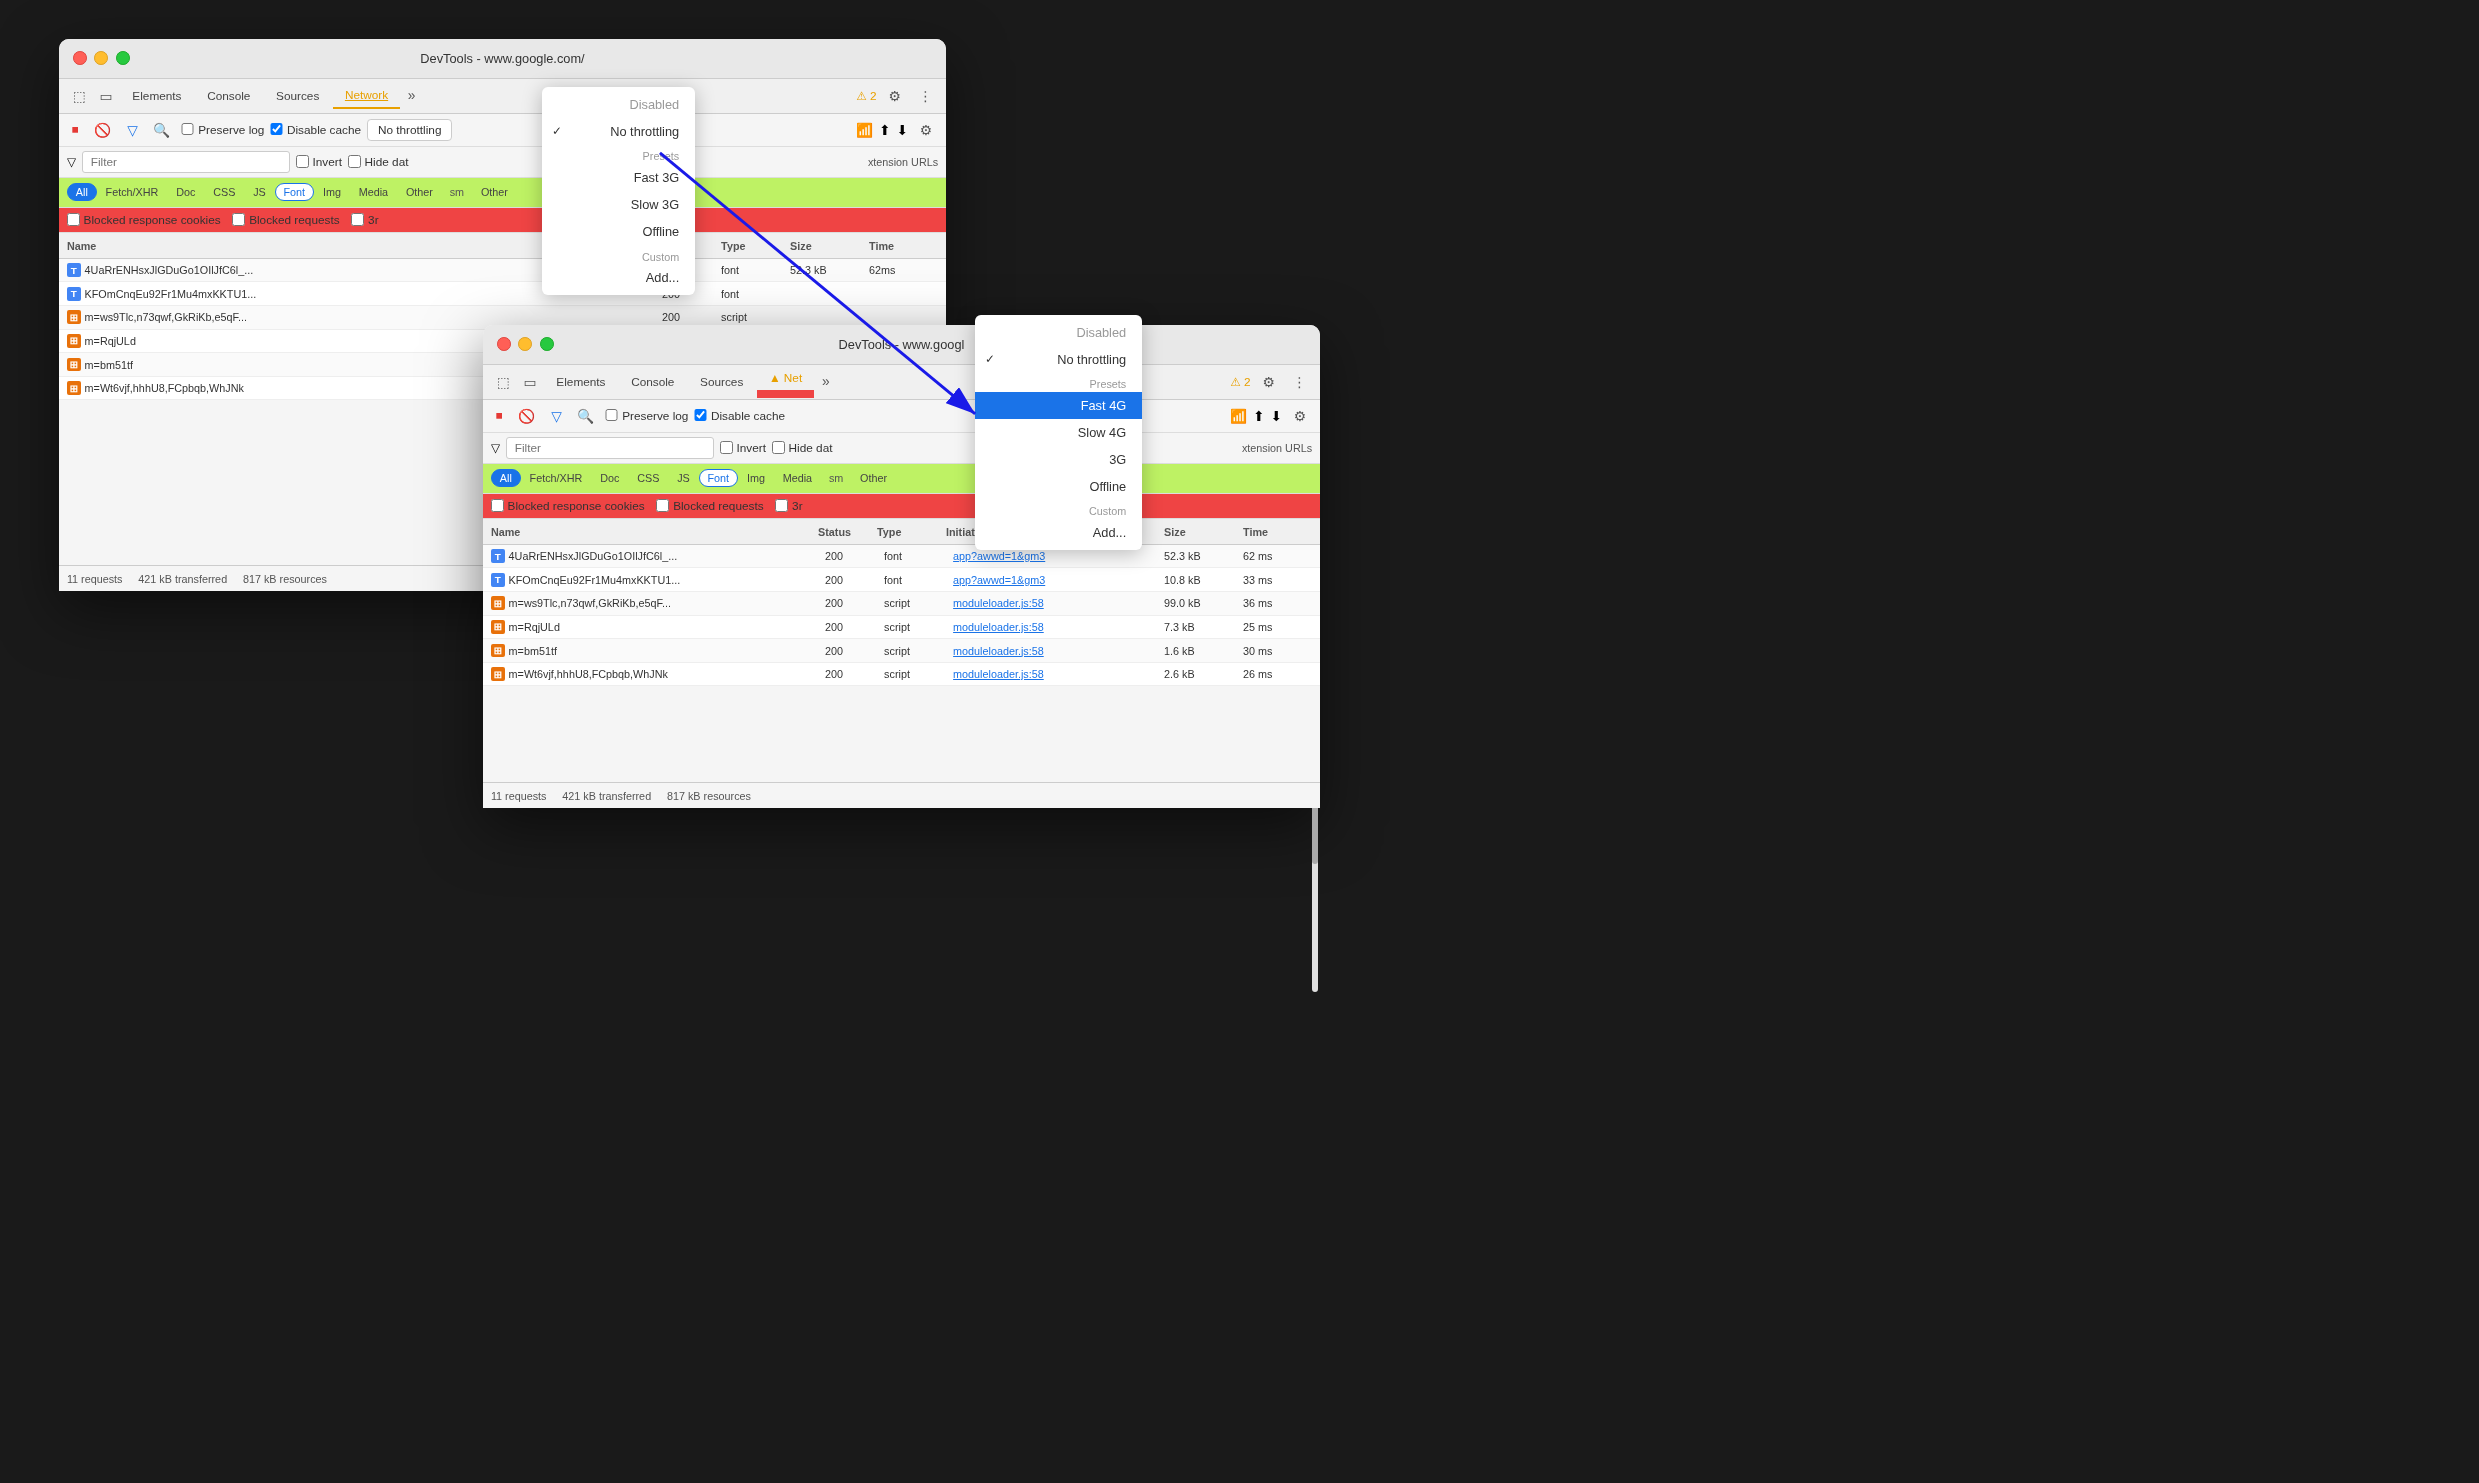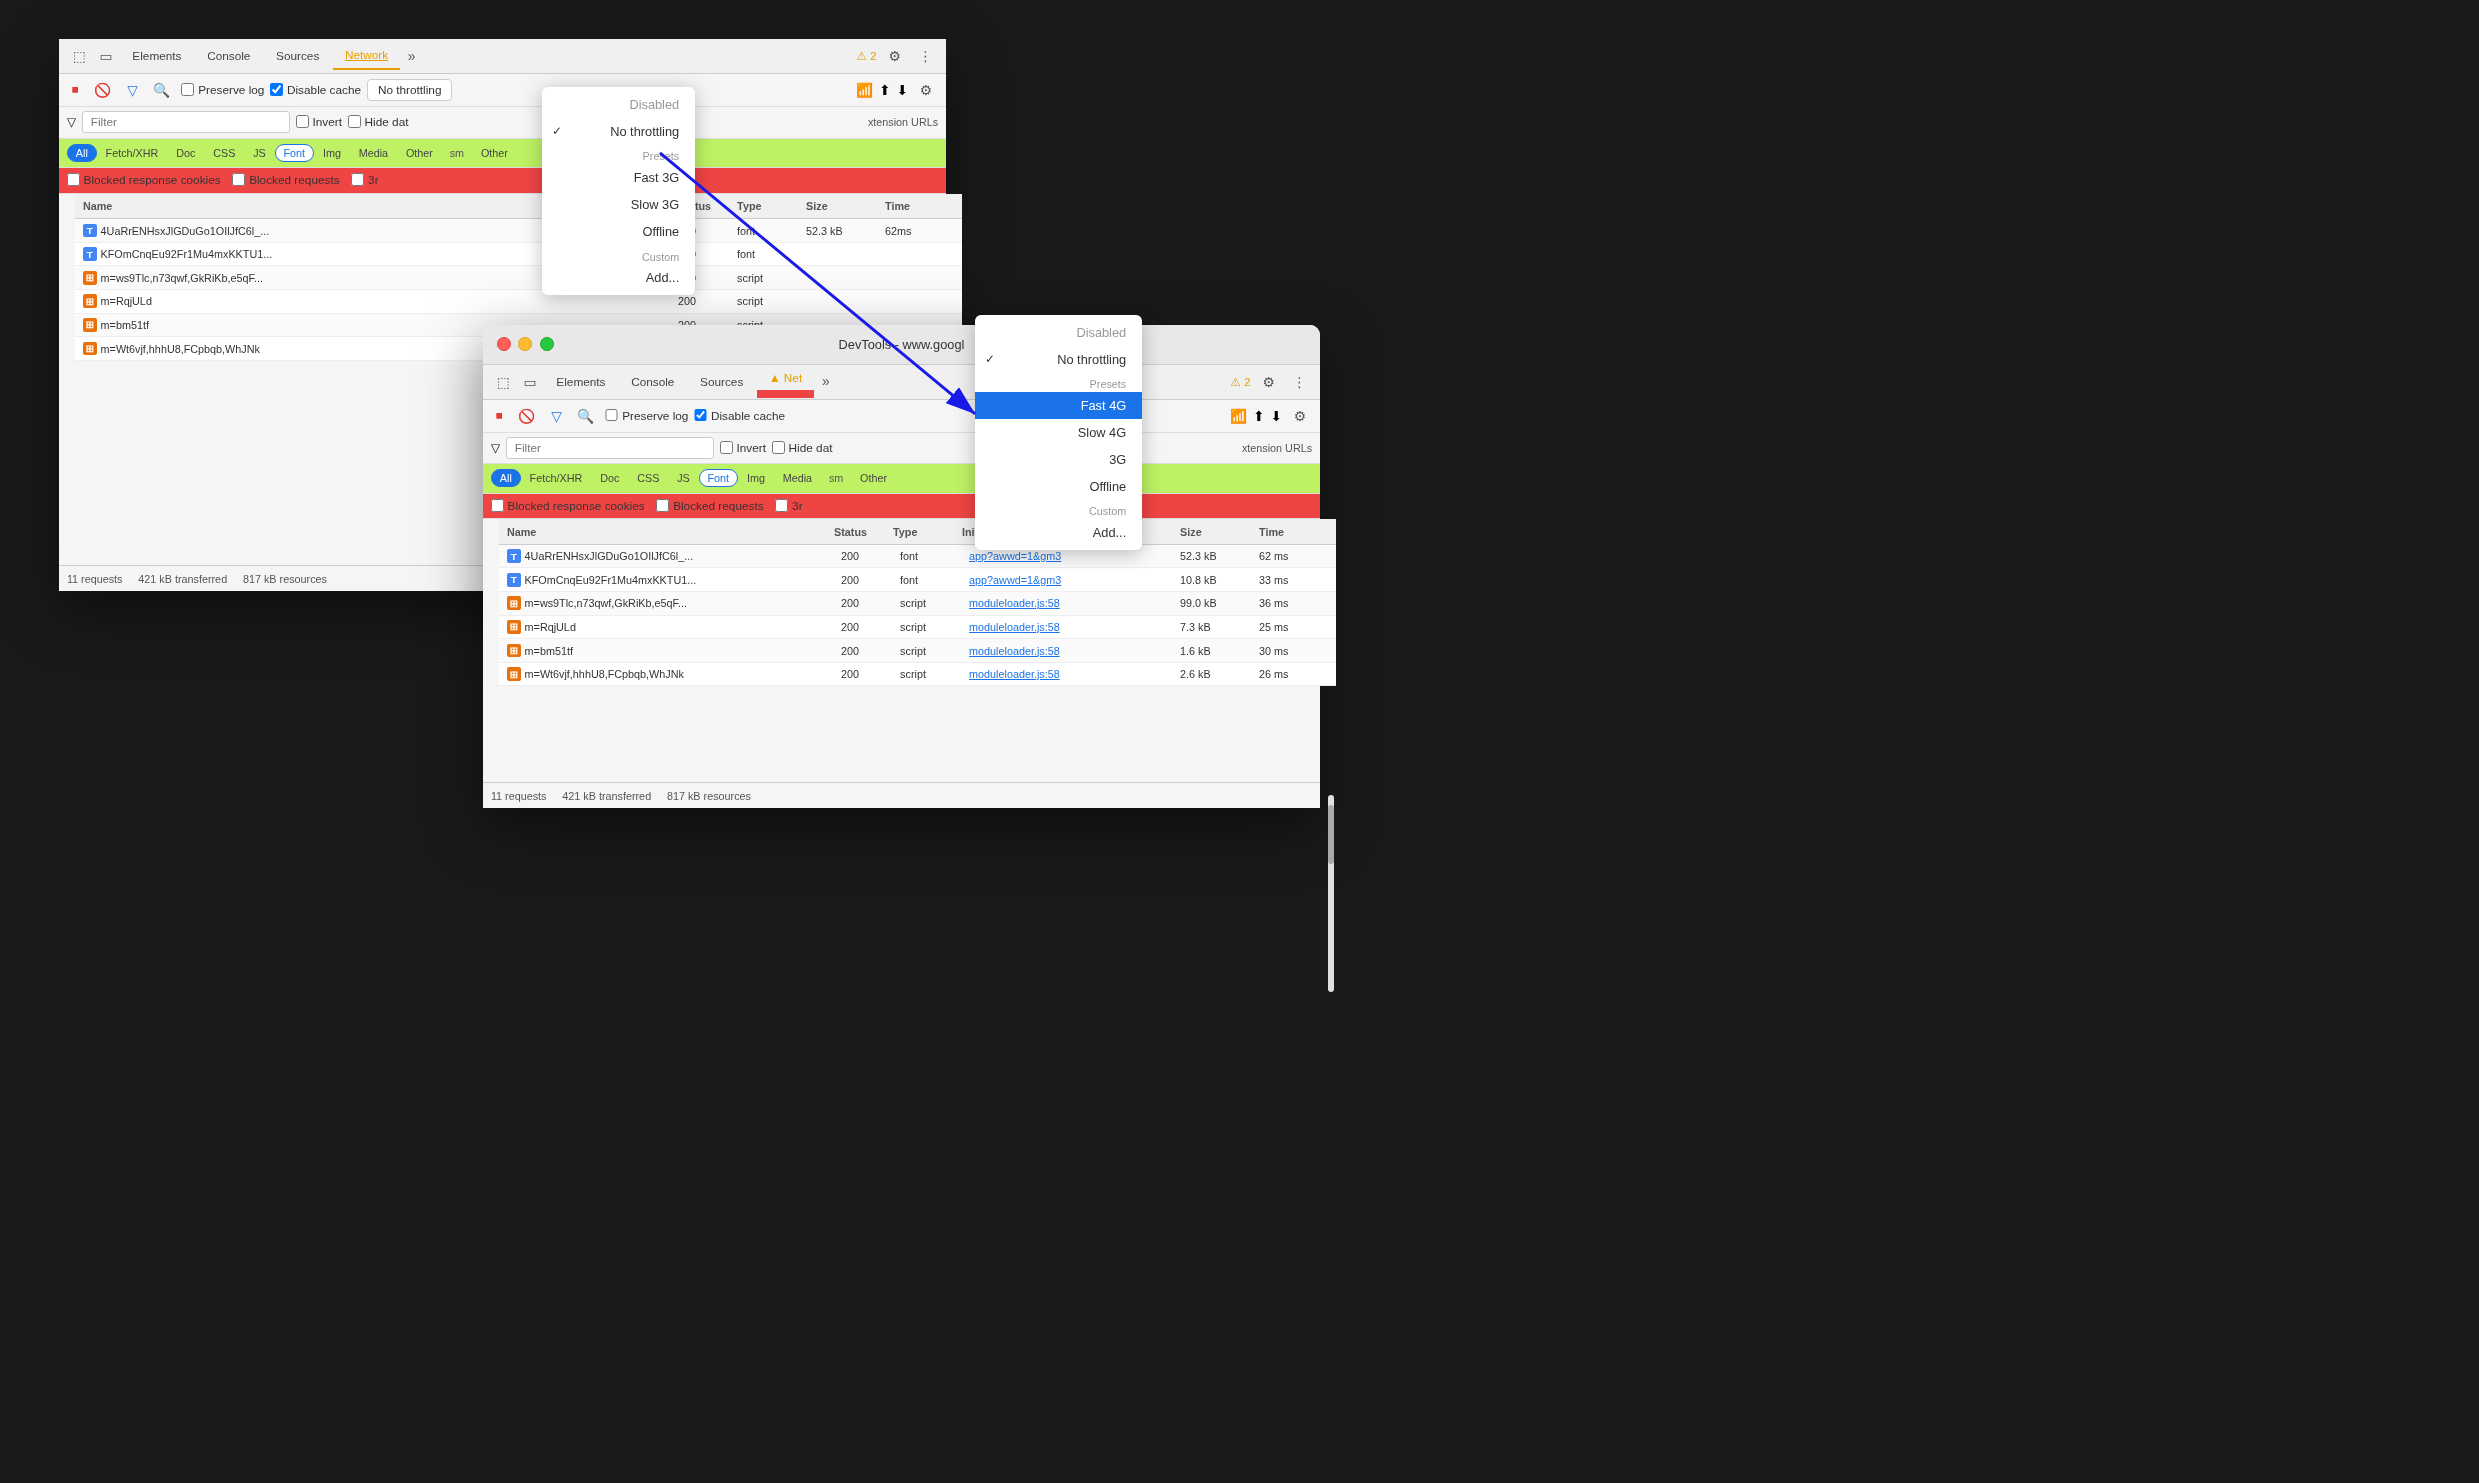--- a/index.html
+++ b/index.html
@@ -205,21 +205,20 @@
       border-bottom: 1px solid #ddd;
       background: #ef4444;
       height: 25.6px;
       font-size: 11.8px;
       color: #333;
     }
 
     
     .network-table {
       width: 100%;
-      margin-left: 16px;
     }
 
     .table-header {
       display: flex;
       background: #f0f0f0;
       border-bottom: 1px solid #ccc;
       font-size: 10.8px;
       font-weight: 600;
       color: #555;
       padding: 0 7.9px;
@@ -358,20 +357,28 @@
 
     
     .gear-icon::before { content: '⚙'; }
     .more-icon::before { content: '⋮'; }
   </style>
 </head>
 <body>
 
 <div class="devtools-window" style="left: 59px; top: 39px; width: 887px; height: 552px;">
 
+  <div class="window-titlebar">
+    <div class="window-controls">
+      <span class="traffic-light tl-red"></span>
+      <span class="traffic-light tl-yellow"></span>
+      <span class="traffic-light tl-green"></span>
+    </div>
+    <span class="window-title">DevTools - www.google.com/</span>
+  </div>
 
   <div class="devtools-tabs">
     <div class="icon-btn">⬚</div>
     <div class="icon-btn">▭</div>
     <div class="tab-item">Elements</div>
     <div class="tab-item">Console</div>
     <div class="tab-item">Sources</div>
     <div class="tab-item active" style="color:#e8a000; border-bottom:2px solid #e8a000;">Network</div>
     <div class="icon-btn">»</div>
     <div style="margin-left:auto; display:flex; align-items:center; gap:5.9px;">

